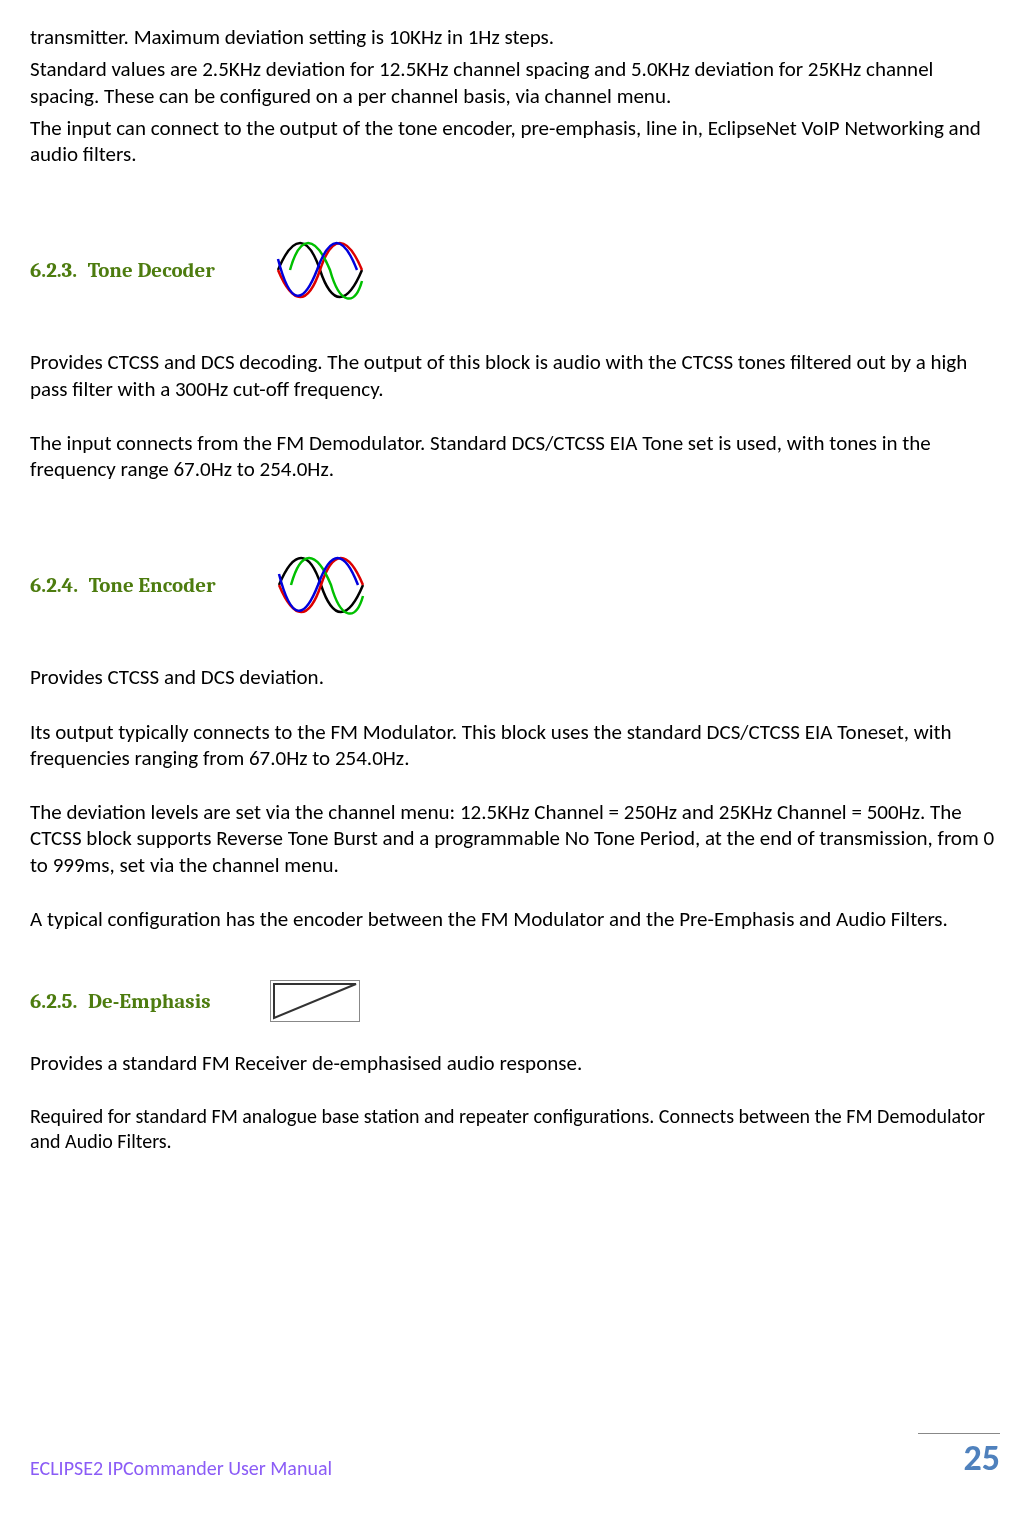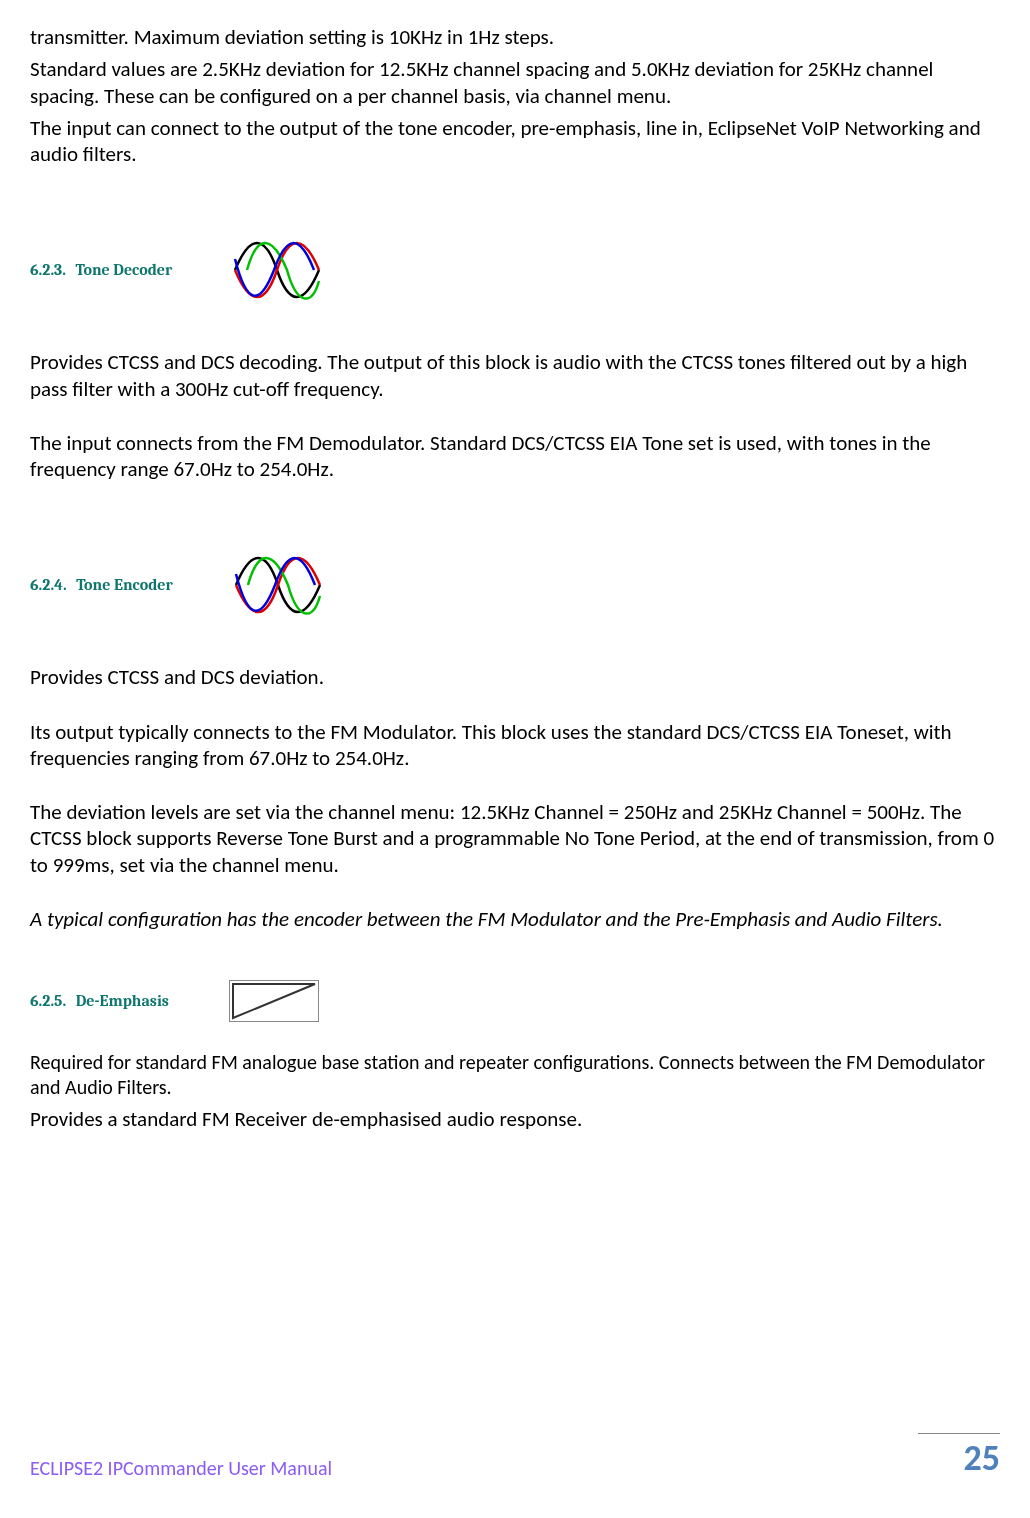--- a/index.html
+++ b/index.html
@@ -18,26 +18,25 @@
     .para {
       font-size: 21px;
       line-height: 1.25;
       margin-bottom: 6px;
     }
     .para-spaced-after {
       margin-bottom: 28px;
     }
     .para-justify {
       text-align: justify;
-      font-style: italic;
     }
     .section-heading {
-      color: #0f766e;
+      color: #4d7c0f;
       font-family: Cambria, Georgia, serif;
-      font-size: 16px;
+      font-size: 21px;
       font-weight: bold;
       display: inline-block;
     }
     .heading-num {
       margin-right: 6px;
     }
     .heading-row {
       display: flex;
       align-items: center;
       gap: 60px;
@@ -141,22 +140,22 @@
       <span class="heading-num">6.2.5.</span>
       <span>De-Emphasis</span>
     </div>
     <span class="icon-triangle">
       <svg width="90" height="42" viewBox="0 0 90 42">
         <rect x="0.5" y="0.5" width="89" height="41" fill="none" stroke="#888" stroke-width="1"></rect>
         <path d="M4 4 H 86 L 4 38 Z" fill="none" stroke="#333" stroke-width="2"></path>
       </svg>
     </span>
   </div>
+  <p class="para para-spaced-after">Provides a standard FM Receiver de-emphasised audio response.</p>
   <p class="para" style="font-size:20px;">Required for standard FM analogue base station and repeater configurations. Connects between the FM Demodulator and Audio Filters.</p>
-  <p class="para para-spaced-after">Provides a standard FM Receiver de-emphasised audio response.</p>
 
 </div>
 
 <div class="footer-rule-box"></div>
 <div class="footer">
   <span class="footer-left">ECLIPSE2 IPCommander User Manual</span>
   <span class="footer-page">25</span>
 </div>
 
 </body></html>

